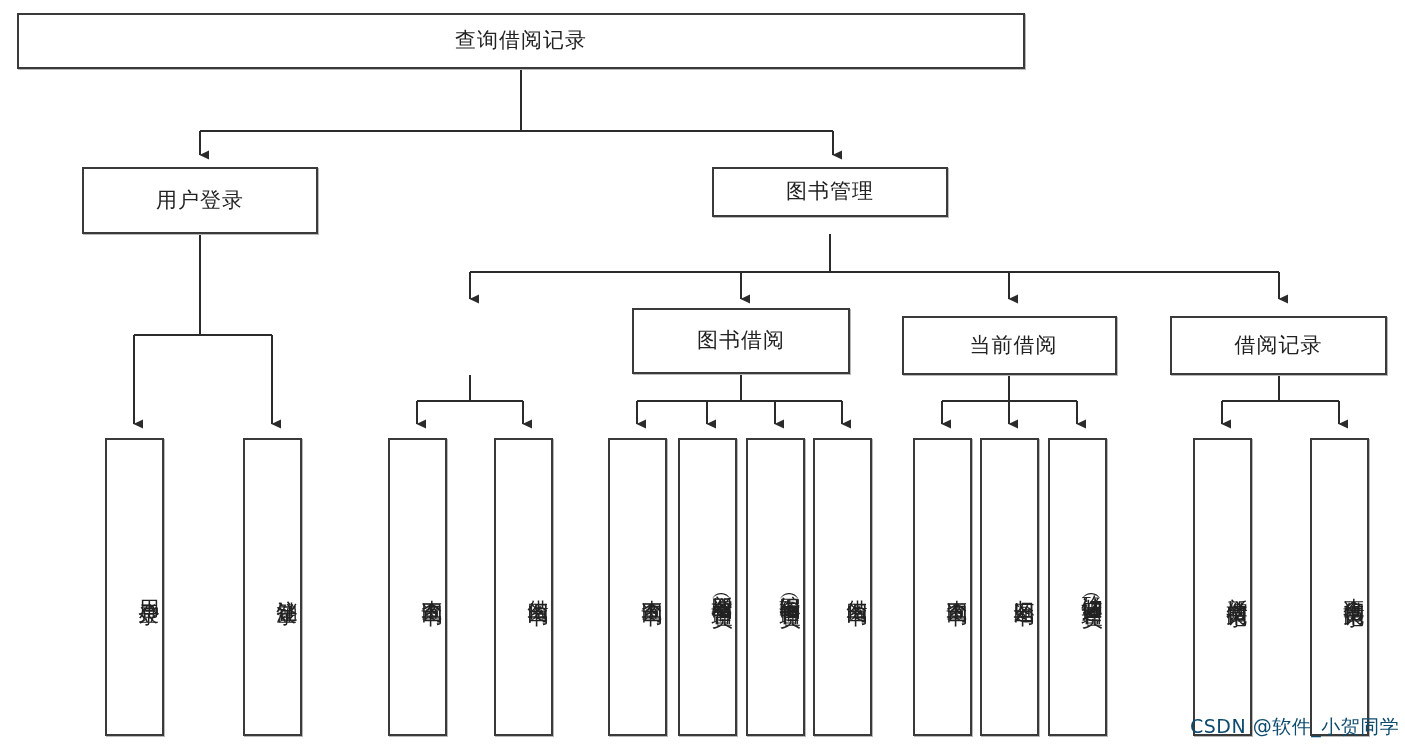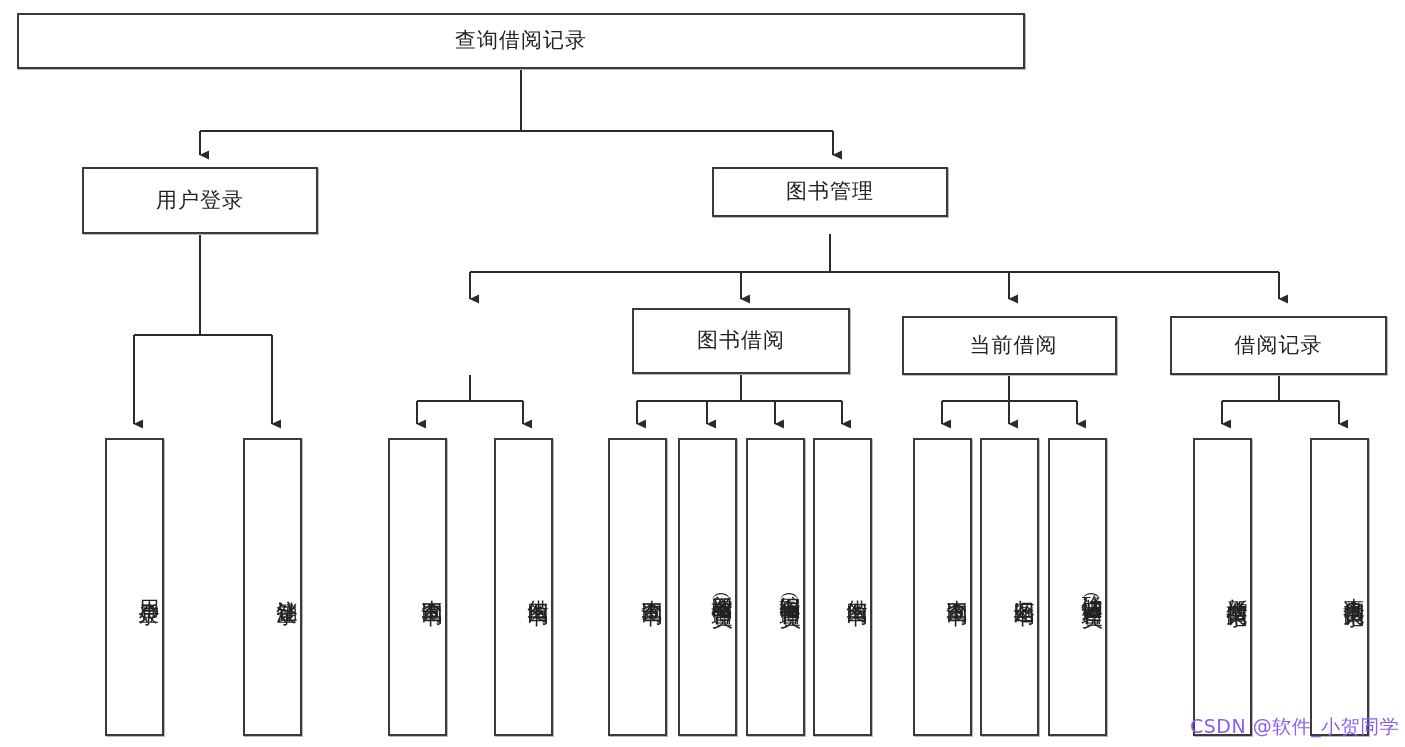--- a/index.html
+++ b/index.html
@@ -52,21 +52,21 @@
     justify-content: center;
   }
   .node.vert .vlabel {
     writing-mode: vertical-rl;
     text-orientation: upright;
     white-space: nowrap;
   }
   .watermark {
     position: absolute;
     font-size: 19px;
-    color: #8b5cf6;
+    color: #0c4a6e;
     white-space: nowrap;
     letter-spacing: 0.5px;
   }
 </style>
 </head>
 <body>
 
 <div id="canvas">
 
   <svg id="edges" viewBox="0 0 1405 747" xmlns="http://www.w3.org/2000/svg">

